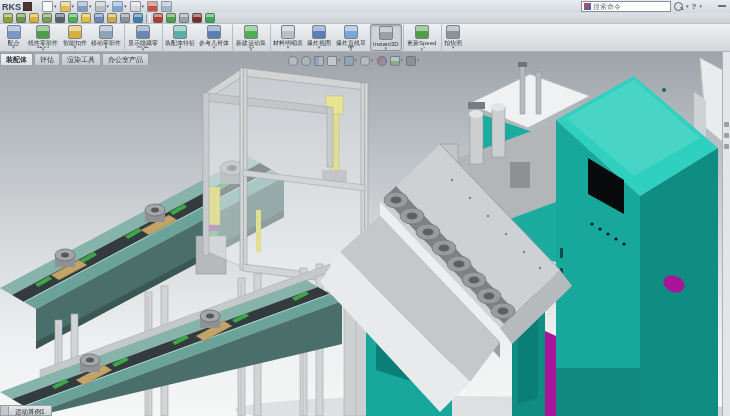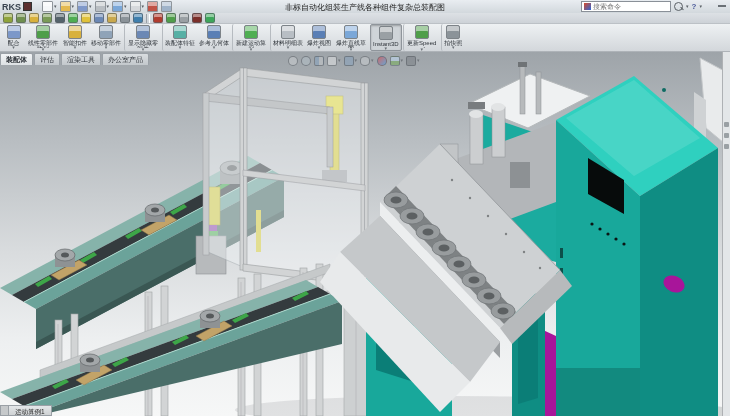--- a/index.html
+++ b/index.html
@@ -120,21 +120,20 @@
       </span>
       <span class="tbi">
         <span class="ic" style="background: rgb(192, 82, 70);"></span>
 
       </span>
       <span class="tbi">
         <span class="ic" style="background: rgb(159, 179, 201);"></span>
 
       </span>
     </div>
-  <div class="title-text">非标自动化组装生产线各种组件复杂总装配图</div>
   <div class="search-wrap">
     <div class="search-box">
       <span class="sw-badge"></span>
       <span>搜索命令</span>
     </div>
     <span class="mag"></span>
     <span class="caret">▾</span>
     <span class="help-q">?</span>
     <span class="caret">▾</span>
   </div>

